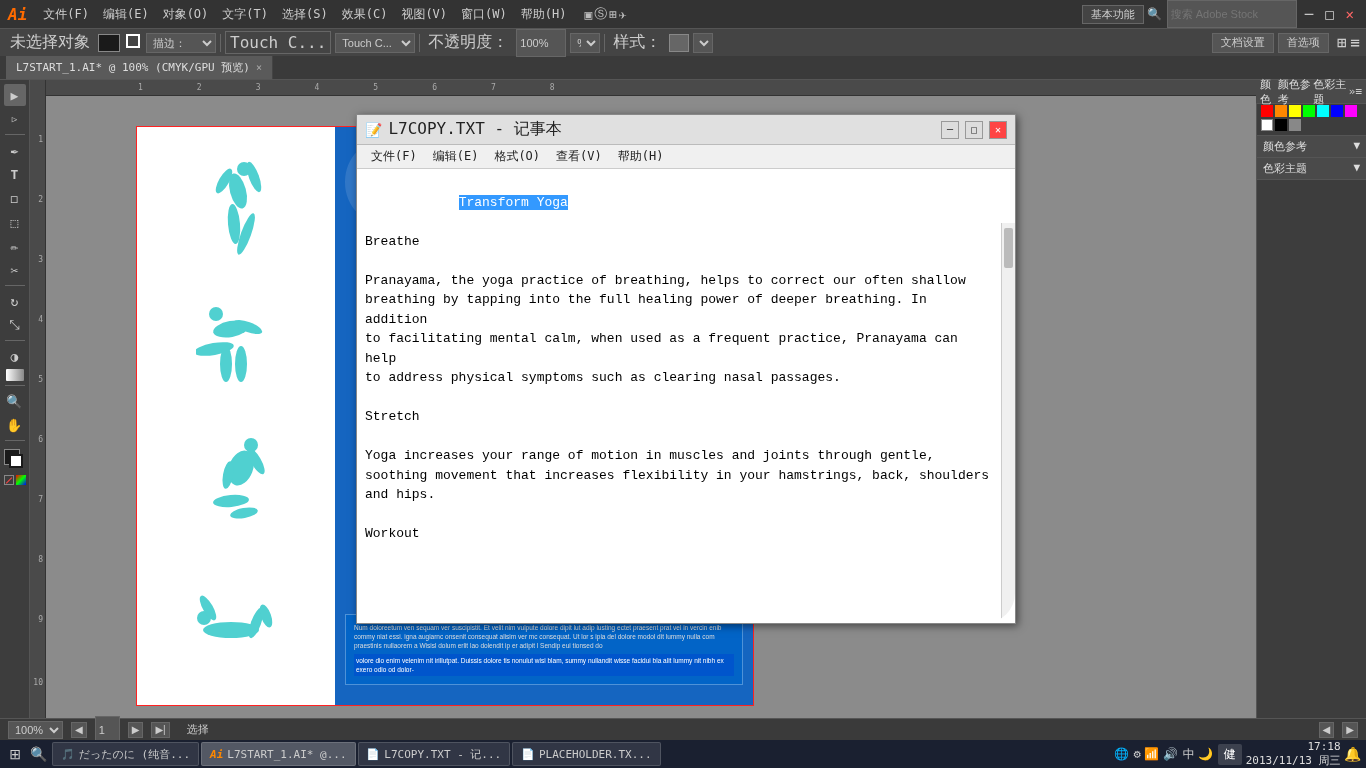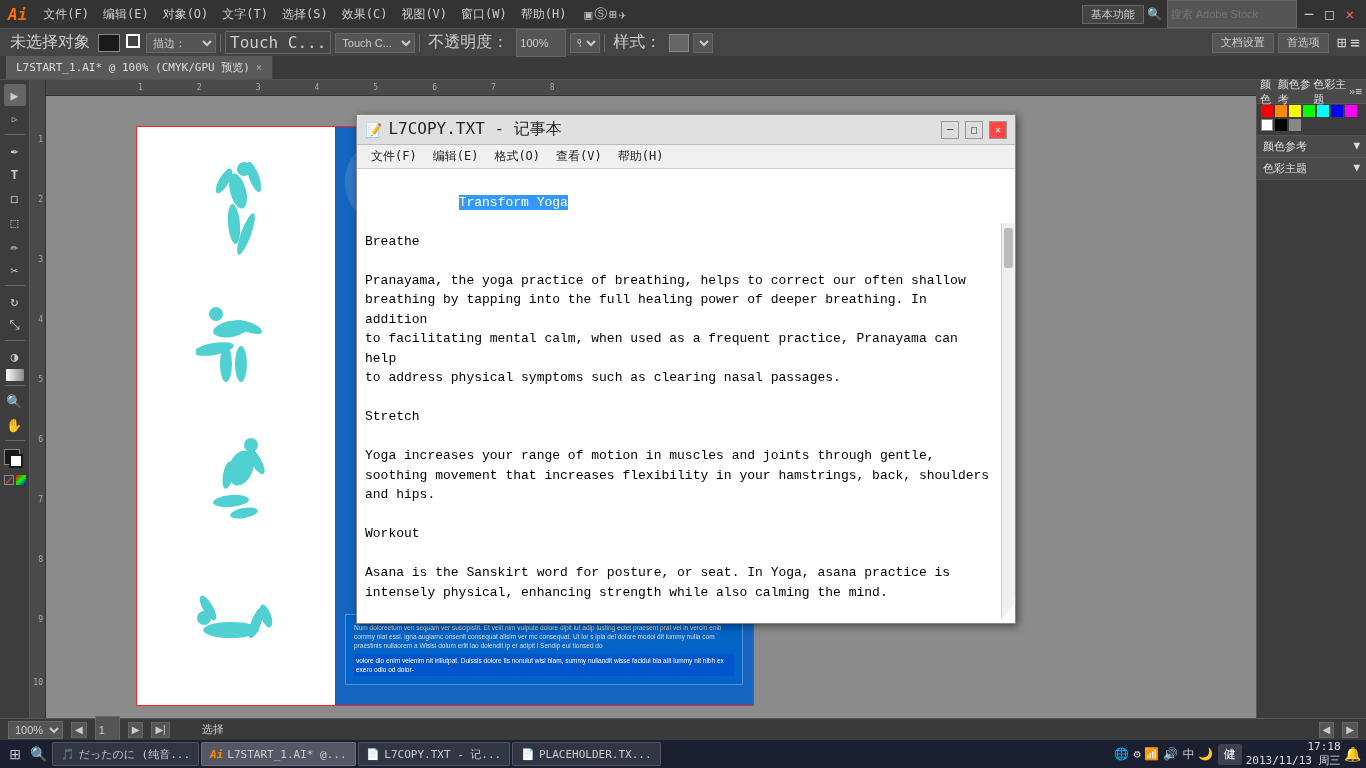--- a/index.html
+++ b/index.html
@@ -747,22 +747,21 @@
             <br><span>Breathe</span>
             <br><span>Pranayama, the yoga practice of breathing, helps to correct our often shallow
 breathing by tapping into the full healing power of deeper breathing. In addition
 to facilitating mental calm, when used as a frequent practice, Pranayama can help
 to address physical symptoms such as clearing nasal passages.</span>
             <br><span>Stretch</span>
             <br><span>Yoga increases your range of motion in muscles and joints through gentle,
 soothing movement that increases flexibility in your hamstrings, back, shoulders
 and hips.</span>
             <br><span>Workout</span>
-            <br><span>Asana is the Sanskirt word for posture, or seat. In Yoga, asana practice is
-intensely physical, enhancing strength while also calming the mind.</span>
+            <br>
             <br>
             <br>
           </div>
           <div id="notepad-scrollbar">
             <div class="scrollbar-thumb"></div>
           </div>
         </div>
       </div>
     </div>
   </div>
@@ -802,21 +801,21 @@
 </div>
 
 <div id="statusbar">
   <select class="status-select">
     <option>100%</option>
   </select>
   <button class="status-nav-btn">◀</button>
   <input class="toolbar-input" style="width: 25px;" value="1">
   <button class="status-nav-btn">▶</button>
   <button class="status-nav-btn">▶|</button>
-  <span style="margin-left:24px; color:#ccc;">选择</span>
+  <span style="margin-left:9px; color:#ccc;">选择</span>
   <div style="flex:1;"></div>
   <button class="status-nav-btn">◀</button>
   <button class="status-nav-btn">▶</button>
 </div>
 
 <div id="taskbar">
   <button class="taskbar-win-btn">⊞</button>
   <button class="taskbar-win-btn">🔍</button>
   <div class="taskbar-btn">
     <span>🎵</span>

